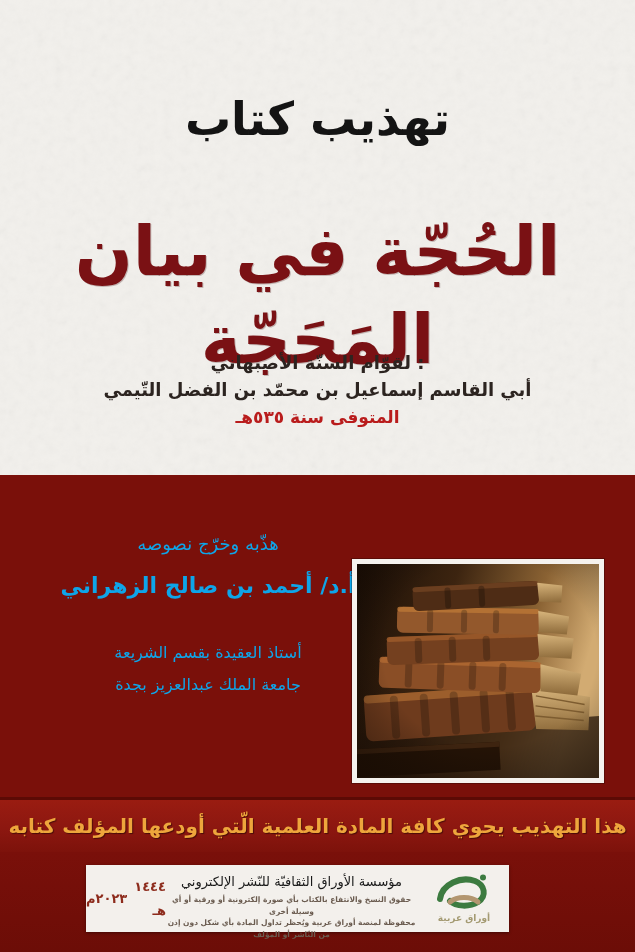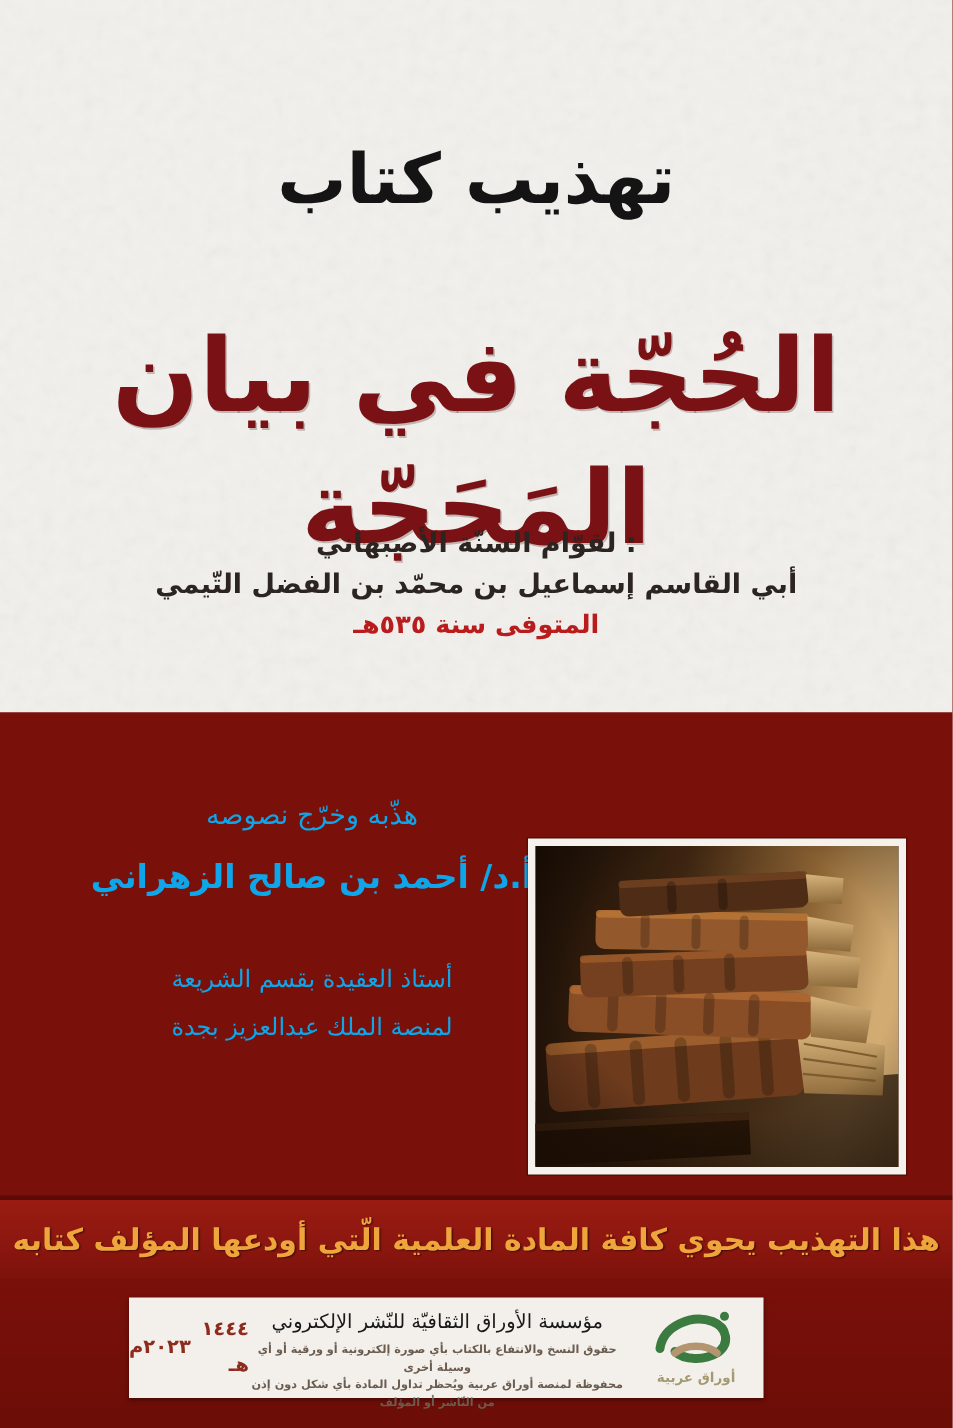--- a/index.html
+++ b/index.html
@@ -113,21 +113,21 @@
     <div class="attr1">لقوّام السنّة الأصبهاني :</div>
     <div class="attr2">أبي القاسم إسماعيل بن محمّد بن الفضل التّيمي</div>
     <div class="death-line">المتوفى سنة ٥٣٥هـ</div>
   </div>
 
   <div class="mid">
     <div class="editor-block">
       <div class="editor-intro">هذّبه وخرّج نصوصه</div>
       <div class="editor-name">أ.د/ أحمد بن صالح الزهراني</div>
       <div class="editor-dept1">أستاذ العقيدة بقسم الشريعة</div>
-      <div class="editor-dept2">لمنصة الملك عبدالعزيز بجدة</div>
+      <div class="editor-dept2">جامعة الملك عبدالعزيز بجدة</div>
     </div>
 
     <div class="photo-frame">
       <svg viewBox="0 0 242 214" preserveAspectRatio="none" aria-hidden="true">
         <defs>
           <linearGradient id="pbg" x1="0" y1="0" x2="1" y2="0.25">
             <stop offset="0" stop-color="#1c0f06"></stop>
             <stop offset="0.4" stop-color="#3c2410"></stop>
             <stop offset="0.75" stop-color="#8a6233"></stop>
             <stop offset="1" stop-color="#d2ab72"></stop>

